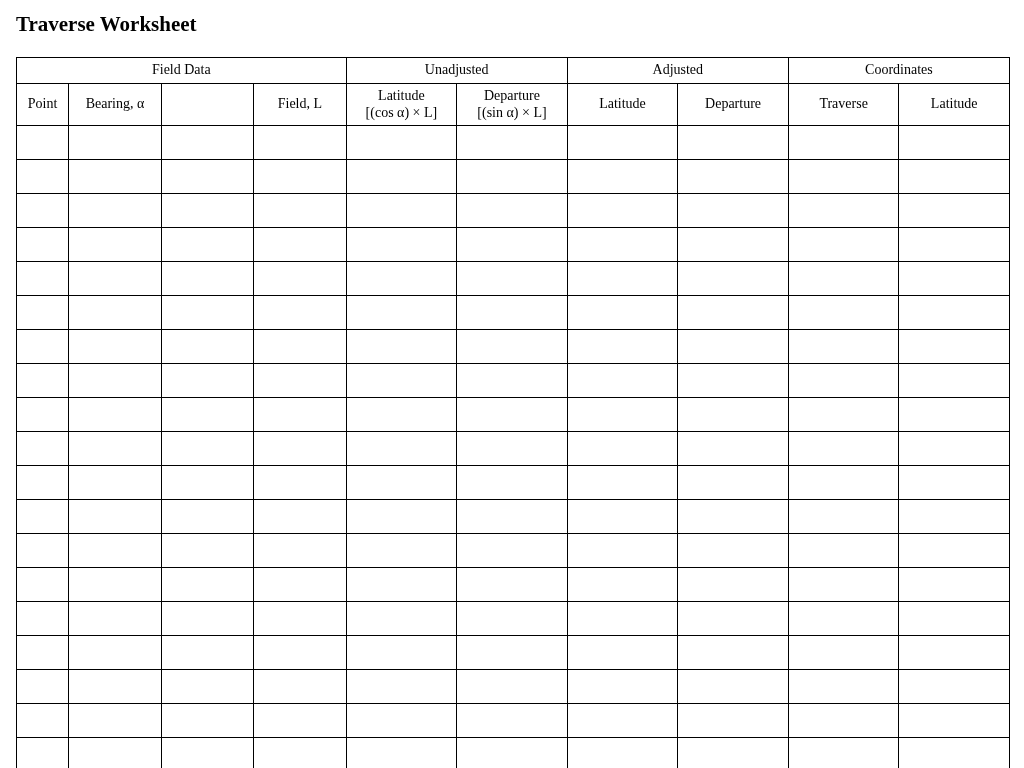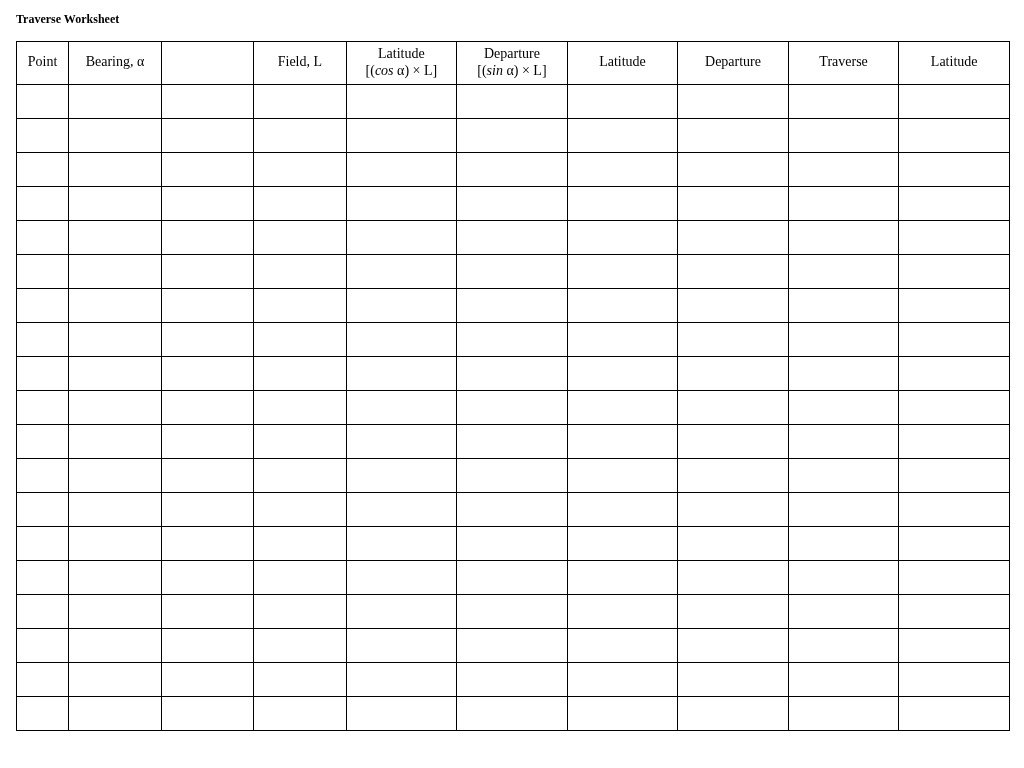--- a/index.html
+++ b/index.html
@@ -8,23 +8,23 @@
       padding: 0;
     }
     body {
       font-family: "Times New Roman", Times, serif;
       background: #ffffff;
       color: #000000;
       padding: 12px 16px;
       width: 1024px;
     }
     .title {
-      font-size: 12px;
+      font-size: 21px;
       font-weight: bold;
-      margin-bottom: 14px;
+      margin-bottom: 20px;
     }
     table {
       border-collapse: collapse;
       width: 994px;
       table-layout: fixed;
     }
     th, td {
       border: 1px solid #000;
       padding: 4px 6px;
       font-weight: normal;
@@ -40,21 +40,20 @@
       height: 40px;
     }
     tbody tr {
       height: 34px;
     }
     .subline {
       display: block;
       white-space: nowrap;
     }
     .ital {
-      font-style: italic;
     }
     
     col.c-point   { width: 52px; }
     col.c-bearing { width: 92px; }
     col.c-blank   { width: 92px; }
     col.c-length  { width: 92px; }
     col.c-lat     { width: 110px; }
     col.c-dep     { width: 110px; }
     col.c-alat    { width: 110px; }
     col.c-adep    { width: 110px; }
@@ -74,20 +73,26 @@
     <col class="c-length">
     <col class="c-lat">
     <col class="c-dep">
     <col class="c-alat">
     <col class="c-adep">
     <col class="c-north">
     <col class="c-east">
   </colgroup>
   <thead>
     <tr>
+      <th colspan="4">Field Data</th>
+      <th colspan="2">Unadjusted</th>
+      <th colspan="2">Adjusted</th>
+      <th colspan="2">Coordinates</th>
+    </tr>
+    <tr>
       <th>Point</th>
       <th>Bearing, α</th>
       <th></th>
       <th>Field, L</th>
       <th>
         <span class="subline">Latitude</span>
         <span class="subline"><span>[(</span><span class="ital">cos</span><span> α) × L]</span></span>
       </th>
       <th>
         <span class="subline">Departure</span>

